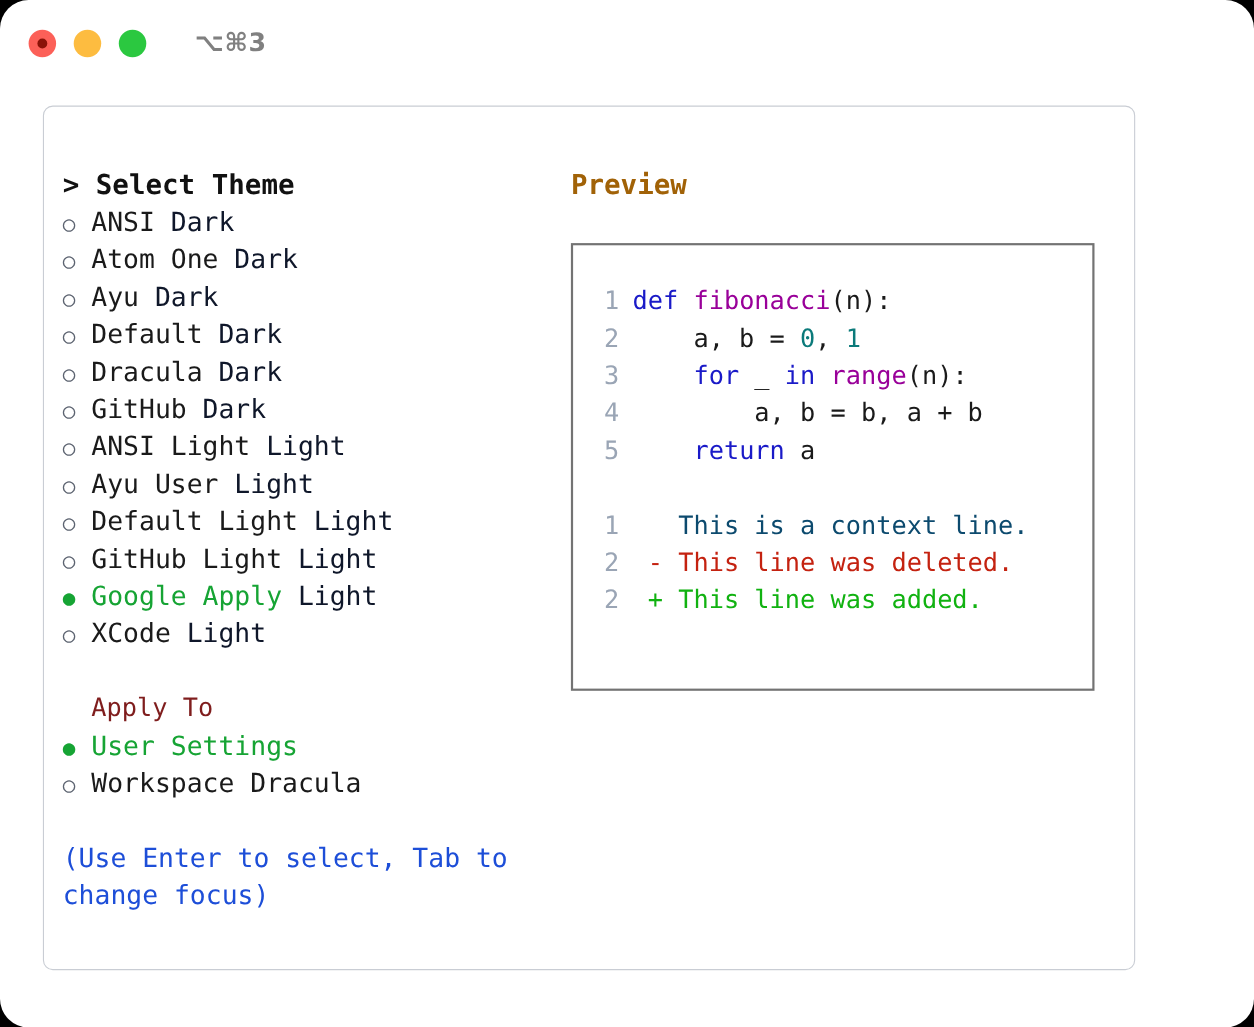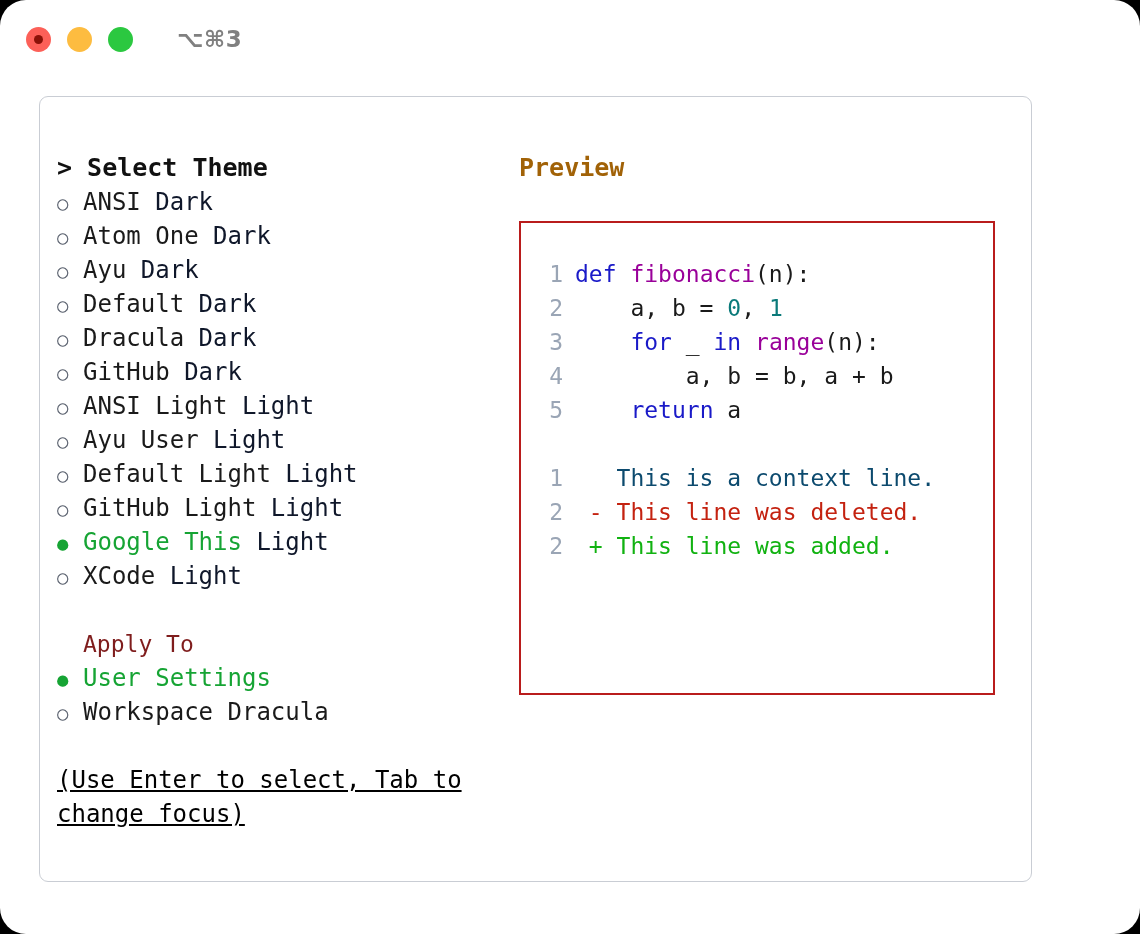--- a/index.html
+++ b/index.html
@@ -115,23 +115,22 @@
     font-size: 23px;
     color: #7f1d1d;
     white-space: pre;
     padding-left: 26px;
   }
 
   #hint {
     margin-top: 34px;
     font-size: 24px;
     line-height: 34px;
-    color: #000000;
+    color: #1d4ed8;
     width: 405px;
-    text-decoration: underline;
   }
 
   
   #right-col {
     position: absolute;
     left: 479px;
     top: 54px;
     width: 490px;
   }
 
@@ -139,22 +138,22 @@
     font-size: 25px;
     font-weight: bold;
     color: #a16207;
     height: 34px;
     line-height: 34px;
   }
 
   #preview-box {
     margin-top: 36px;
     width: 476px;
-    height: 474px;
-    border: 2px solid #b91c1c;
+    height: 407px;
+    border: 2px solid #737373;
     background: #ffffff;
     padding: 34px 0 0 12px;
   }
 
   .code-line {
     height: 34px;
     line-height: 34px;
     font-size: 23px;
     white-space: pre;
     color: #1a1a1a;
@@ -197,21 +196,21 @@
           <div class="row"><span class="marker">○</span><span class="label">ANSI</span><span class="tag"> Dark</span></div>
           <div class="row"><span class="marker">○</span><span class="label">Atom One</span><span class="tag"> Dark</span></div>
           <div class="row"><span class="marker">○</span><span class="label">Ayu</span><span class="tag"> Dark</span></div>
           <div class="row"><span class="marker">○</span><span class="label">Default</span><span class="tag"> Dark</span></div>
           <div class="row"><span class="marker">○</span><span class="label">Dracula</span><span class="tag"> Dark</span></div>
           <div class="row"><span class="marker">○</span><span class="label">GitHub</span><span class="tag"> Dark</span></div>
           <div class="row"><span class="marker">○</span><span class="label">ANSI Light</span><span class="tag"> Light</span></div>
           <div class="row"><span class="marker">○</span><span class="label">Ayu User</span><span class="tag"> Light</span></div>
           <div class="row"><span class="marker">○</span><span class="label">Default Light</span><span class="tag"> Light</span></div>
           <div class="row"><span class="marker">○</span><span class="label">GitHub Light</span><span class="tag"> Light</span></div>
-          <div class="row selected"><span class="marker">●</span><span class="label">Google This</span><span class="tag"> Light</span></div>
+          <div class="row selected"><span class="marker">●</span><span class="label">Google Apply</span><span class="tag"> Light</span></div>
           <div class="row"><span class="marker">○</span><span class="label">XCode</span><span class="tag"> Light</span></div>
         </div>
       <div class="spacer"></div>
       <div class="section-head">Apply To</div>
       <div id="apply-rows">
           <div class="row selected"><span class="marker">●</span><span class="label">User Settings</span></div>
           <div class="row"><span class="marker">○</span><span class="label">Workspace Dracula</span></div>
         </div>
       <div id="hint">(Use Enter to select, Tab to change focus)</div>
     </div>

